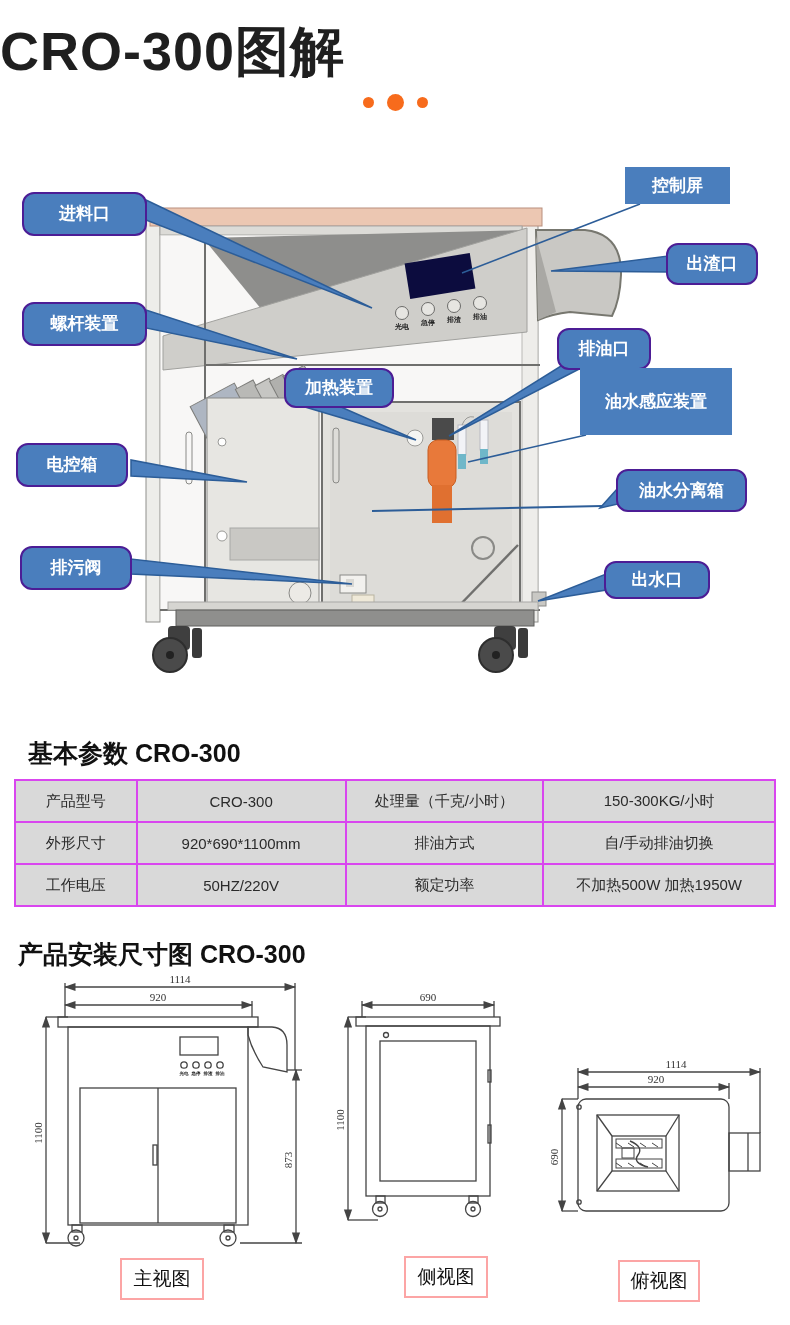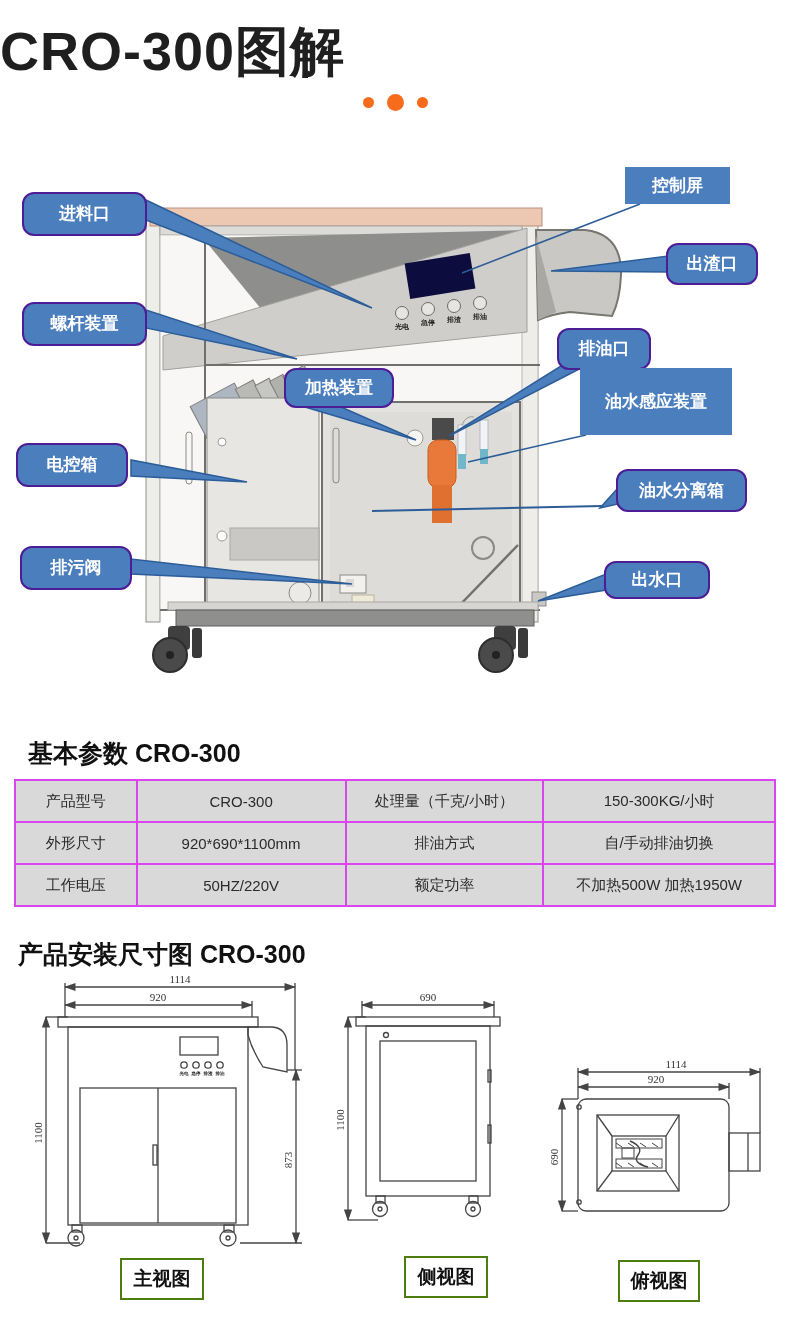--- a/index.html
+++ b/index.html
@@ -23,21 +23,21 @@
   .callout.plain{border:none;border-radius:0;}
   
   .section-heading{position:absolute;margin:0;font-size:25px;font-weight:800;color:#111;}
   .specs-table{position:absolute;top:779px;left:14px;width:762px;border-collapse:collapse;
                table-layout:fixed;}
   .specs-table td{background:#d9d9d9;border:2px solid #d946ef;height:40px;
                   text-align:center;font-size:15px;color:#2b2b2b;padding:0 16px;}
   
   .install-svg{position:absolute;top:975px;left:0;}
   .view-label{position:absolute;display:flex;align-items:center;justify-content:center;
-              border:2px solid #4d7c0f;background:#fff;font-size:19px;font-weight:700;
+              border:2px solid #fca5a5;background:#fff;font-size:19px;font-weight:400;
               color:#111;box-sizing:border-box;}
   svg text.dim{font-family:"Liberation Serif",serif;font-size:11px;fill:#333;}
   svg text.btn{font-family:"Liberation Sans",sans-serif;font-weight:700;fill:#222;}
 </style>
 </head>
 <body>
 
 <div class="page">
 
   <h1 class="title">CRO-300图解</h1>

